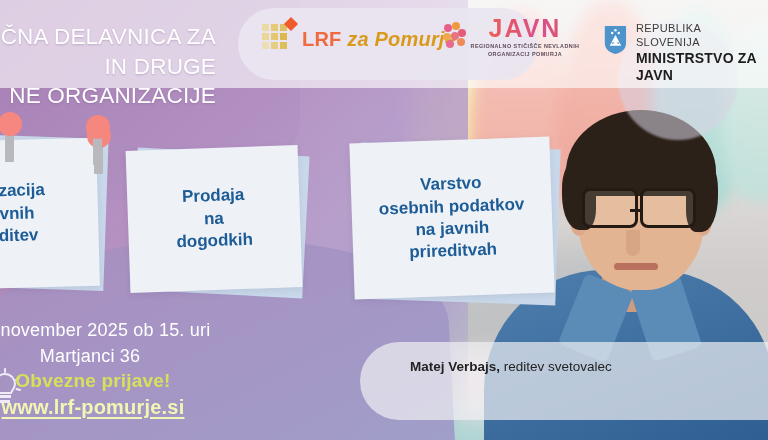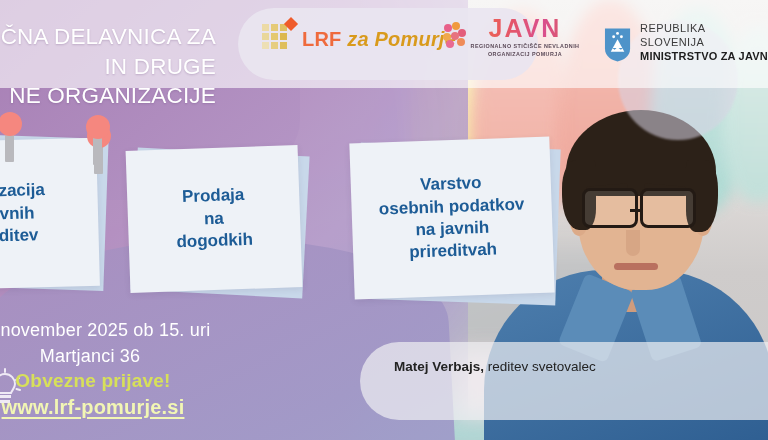--- a/index.html
+++ b/index.html
@@ -97,24 +97,24 @@
   .lrf-text .b{color:#d99a1c;font-style:italic;font-weight:600;}
 
   .rsnop{position:absolute;left:460px;top:16px;width:130px;text-align:center;}
   .rsnop-word{font-size:25px;font-weight:800;letter-spacing:2px;line-height:1;
     background:linear-gradient(90deg,#f07f4e 0%,#e8585f 32%,#d94f8e 64%,#e0663f 100%);
     -webkit-background-clip:text;background-clip:text;color:transparent;}
   .rsnop-sub{font-size:5.4px;font-weight:700;color:#5b4a58;letter-spacing:.45px;line-height:1.45;margin-top:2px;}
   .rsnop-flowers{position:absolute;left:-18px;top:6px;width:26px;height:26px;}
   .rsnop-flowers b{position:absolute;width:8px;height:8px;border-radius:50%;display:block;}
 
-  .gov{position:absolute;left:604px;top:22px;display:flex;align-items:flex-end;gap:9px;}
+  .gov{position:absolute;left:604px;top:22px;display:flex;align-items:flex-start;gap:9px;}
   .shield{width:28px;height:36px;}
   .gov-text .l1{font-size:11px;color:#3b3b3b;letter-spacing:.4px;line-height:1.25;}
-  .gov-text .l2{font-size:11px;color:#1d1d1d;font-weight:800;letter-spacing:.2px;line-height:1.25;}
+  .gov-text .l2{font-size:14px;color:#1d1d1d;font-weight:800;letter-spacing:.2px;line-height:1.25;}
 
   
   .headline{
     position:absolute;left:-214px;top:22px;width:430px;
     color:#ffffff;font-size:22.5px;font-weight:400;line-height:1.32;
     letter-spacing:.2px;text-align:right;
     text-shadow:0 1px 2px rgba(90,60,110,.25);
   }
 
   
@@ -159,21 +159,21 @@
     text-decoration:underline;text-underline-offset:3px;margin-top:4px;}
 
   .bulb{position:absolute;left:-12px;top:368px;width:34px;height:38px;}
 
   
   .speaker{
     position:absolute;left:360px;top:342px;width:420px;height:78px;
     background:rgba(240,240,242,.70);border-radius:40px 0 0 40px;
   }
   .speaker .txt{position:absolute;left:34px;top:14px;color:#232323;font-size:13.5px;line-height:1.56;}
-  .speaker .txt b{font-weight:800;}
+  .speaker .txt b{font-weight:800;margin-left:16px;}
 </style>
 </head>
 <body>
 
 <div id="poster">
 
   <div class="photo">
     <div class="table"></div>
     <div class="vase v6"></div>
     <div class="vase v1"></div>

